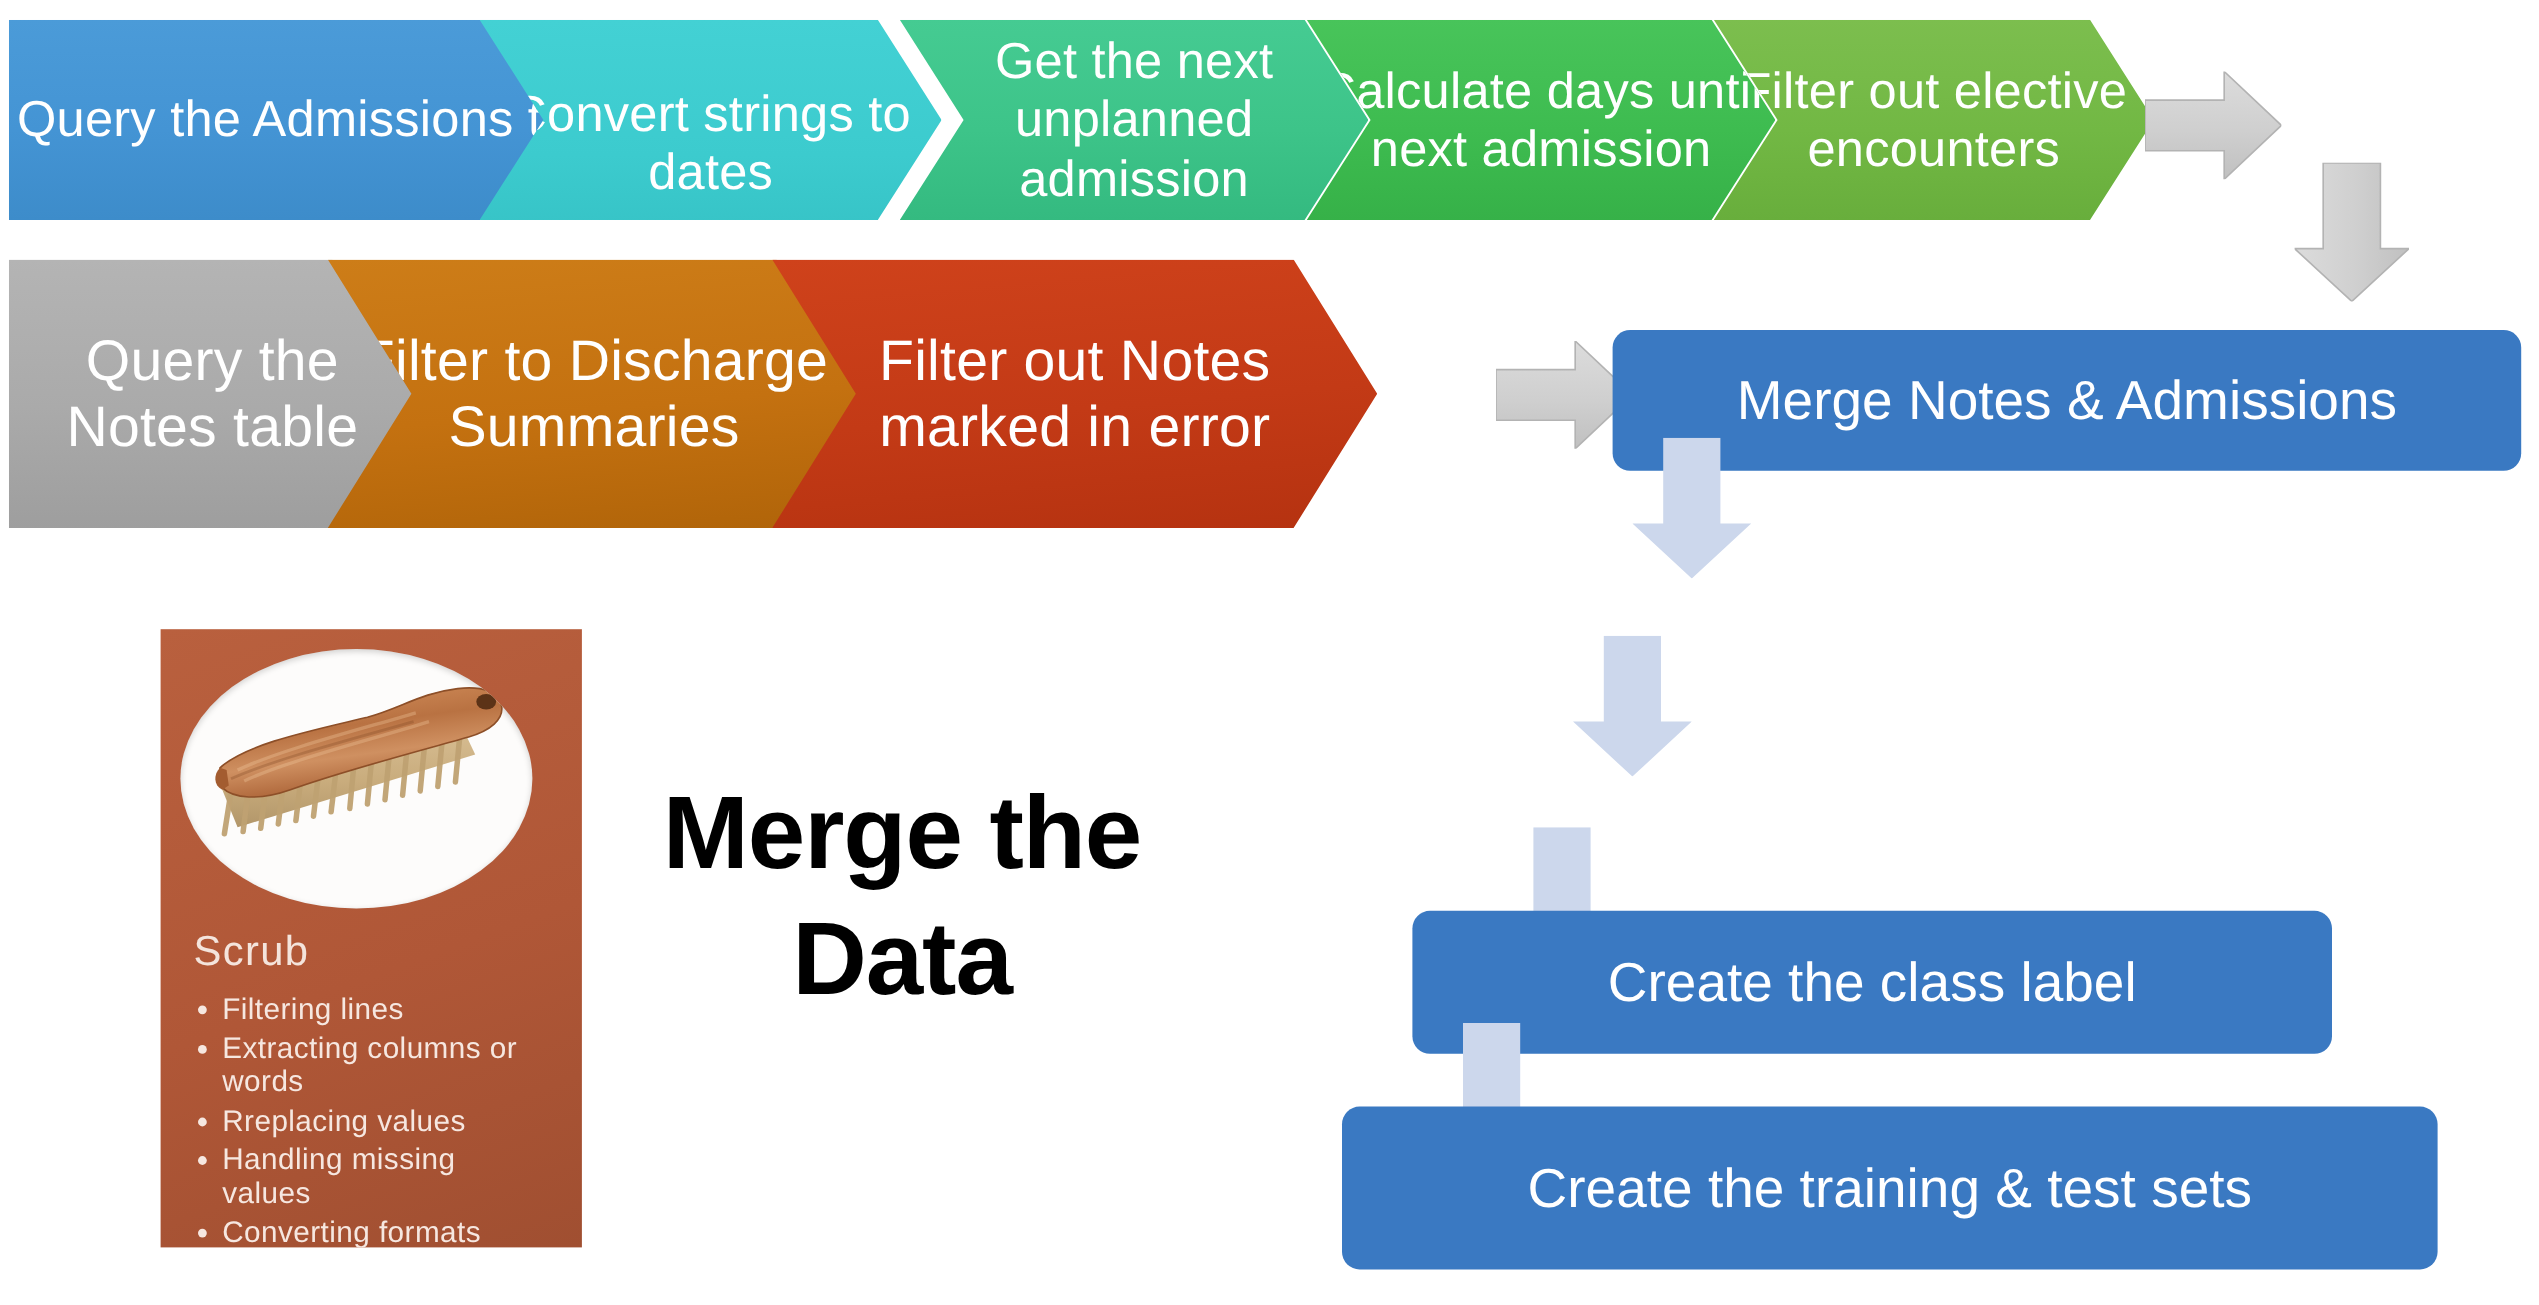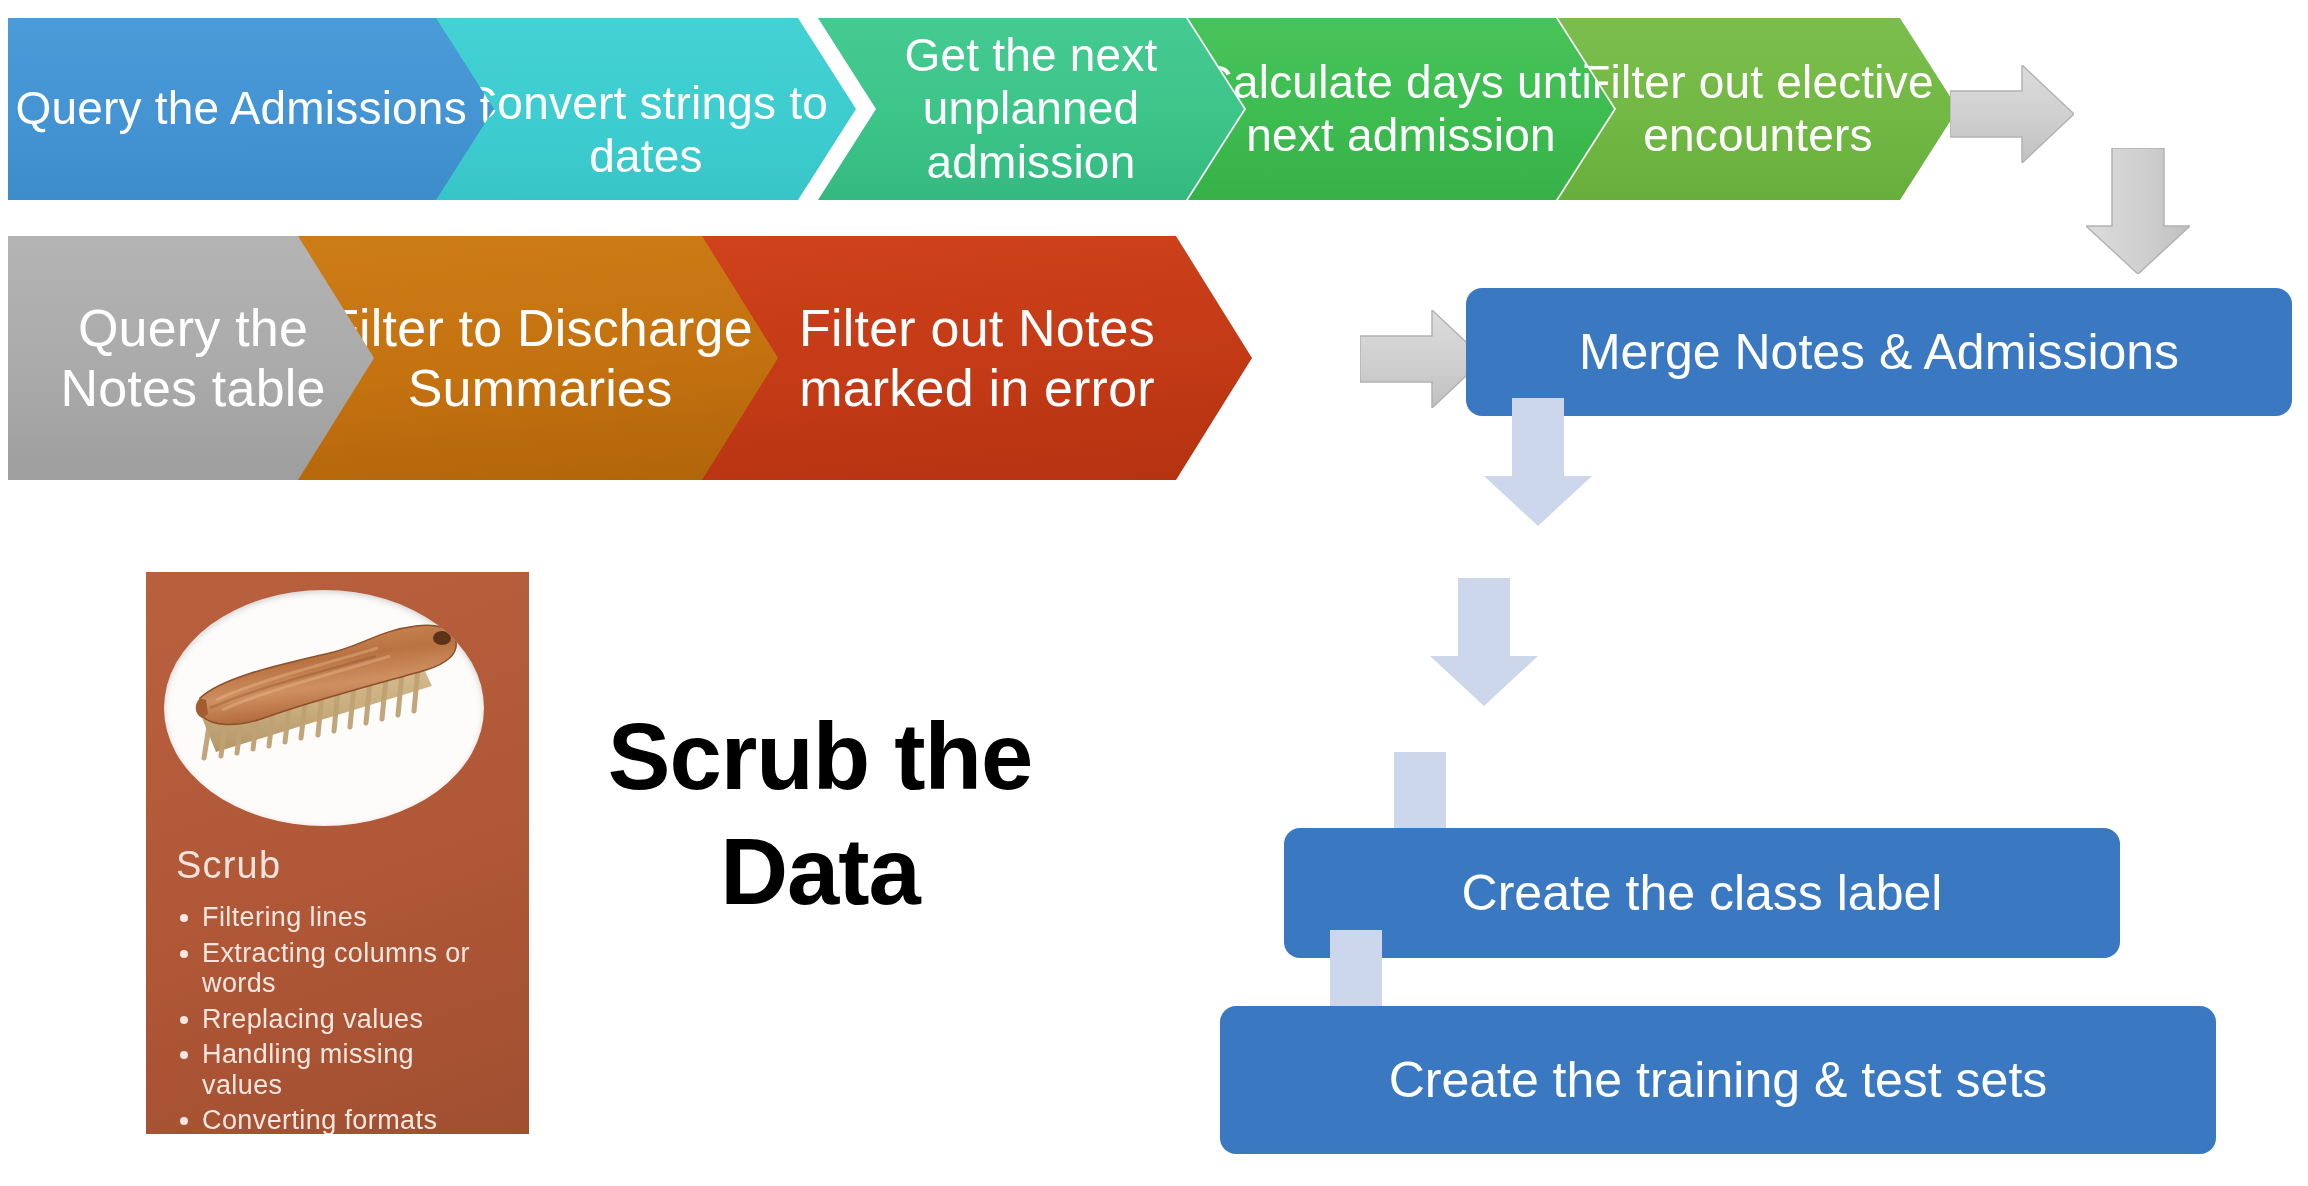--- a/index.html
+++ b/index.html
@@ -174,21 +174,21 @@
         <linearGradient id="gAr3" x1="0" y1="0" x2="0" y2="1">
           <stop offset="0%" stop-color="#dcdcdc"></stop>
             <stop offset="55%" stop-color="#cfcfcf"></stop>
             <stop offset="100%" stop-color="#c0c0c0"></stop>
         </linearGradient>
       </defs>
       <polygon points="0,26 72,26 72,0 124,49 72,98 72,72 0,72" fill="url(#gAr3)" stroke="#b3b3b3" stroke-width="1.5"></polygon>
     </svg>
   </div>
 
-  <div class="bbox" style="left:1466px;top:288px;width:826px;height:128px;">
+  <div class="bbox" style="left:1466px;top:300px;width:826px;height:128px;">
     <span>Merge Notes &amp; Admissions</span>
   </div>
 
   <div class="parrow" style="left:1484px;top:398px;width:108px;height:128px;">
     <svg viewBox="0 0 108 128" preserveAspectRatio="none">
       <polygon points="28,0 80,0 80,78 108,78 54,128 0,78 28,78" fill="#ccd7ec"></polygon>
     </svg>
   </div>
 
 
@@ -295,17 +295,17 @@
     <ul>
       <li>Filtering lines</li>
       <li>Extracting columns or words</li>
       <li>Rreplacing values</li>
       <li>Handling missing values</li>
       <li>Converting formats</li>
     </ul>
   </div>
 
   <div id="big-title">
-    <div>Scrub the</div>
+    <div>Merge the</div>
     <div>Data</div>
   </div>
 
 </div>
 
 </body></html>

